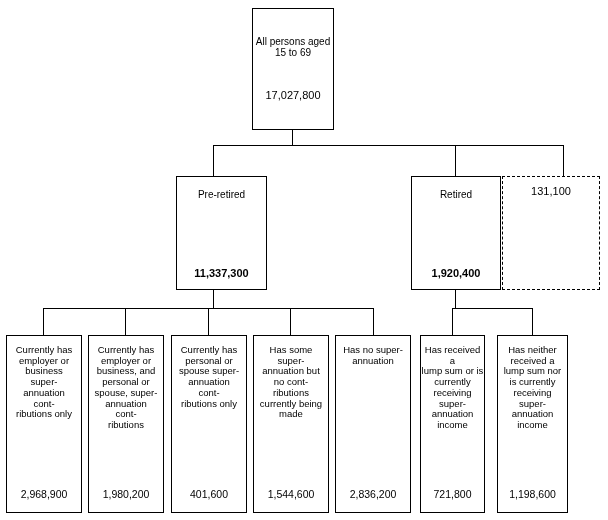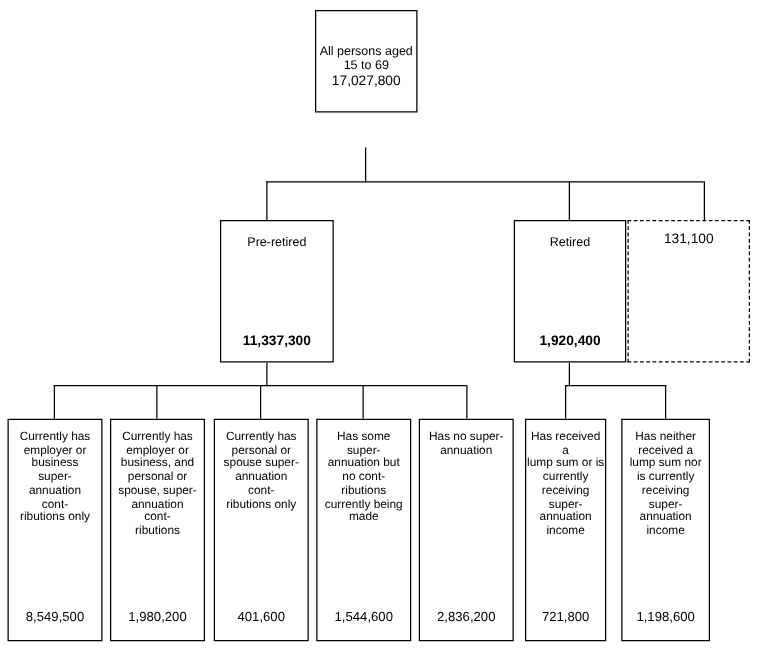--- a/index.html
+++ b/index.html
@@ -41,21 +41,21 @@
   .node .value {
     display: block;
     width: 100%;
     line-height: 1.1;
   }
   
   .root {
     left: 252px;
     top: 8px;
     width: 82px;
-    height: 82px;
+    height: 122px;
     padding-top: 27px;
     padding-bottom: 28px;
     font-size: 10px;
   }
   .root .value { font-size: 11px; }
   
   .tier2 {
     top: 176px;
     height: 114px;
     padding-top: 12px;
@@ -144,21 +144,21 @@
   </div>
 
   <div class="node tier3 t3-0">
     <span class="label">Currently has
 employer or
 business
 super-
 annuation
 cont-
 ributions only</span>
-    <span class="value">8,549,500</span>
+    <span class="value">2,968,900</span>
   </div>
 
   <div class="node tier3 t3-1">
     <span class="label">Currently has
 employer or
 business, and
 personal or
 spouse, super-
 annuation
 cont-

